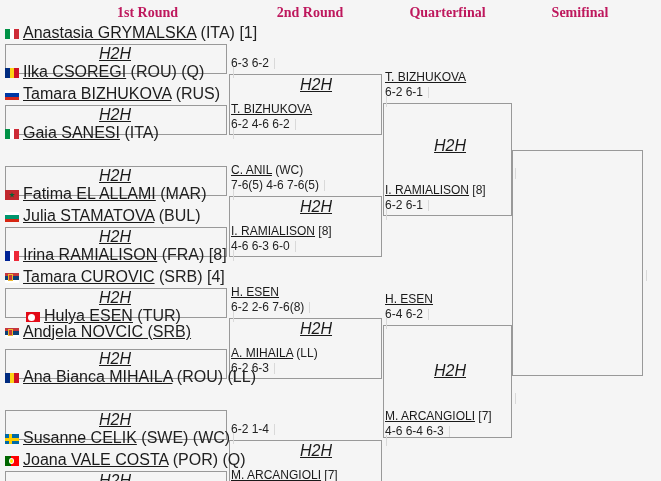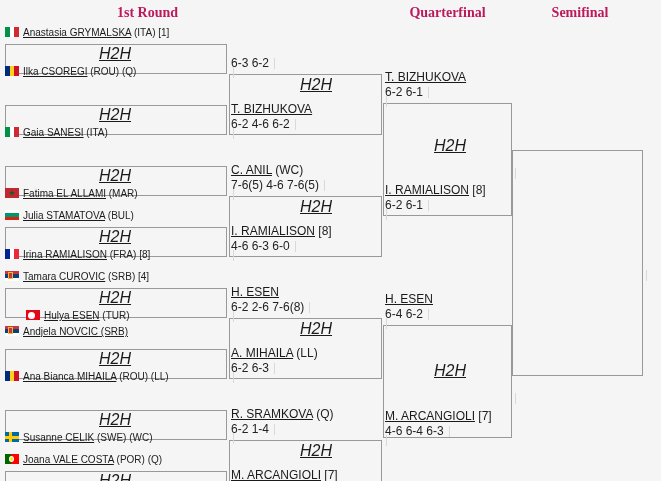--- a/index.html
+++ b/index.html
@@ -38,21 +38,21 @@
     border: 1px solid #999999;
     background: transparent;
     box-sizing: border-box;
   }
   
   .p1 {
     position: absolute;
     height: 16px;
     line-height: 16px;
     white-space: nowrap;
-    font-size: 10px;
+    font-size: 16px;
     color: #222222;
   }
   .flag {
     display: inline-block;
     width: 14px;
     height: 10px;
     vertical-align: -1px;
     margin-right: 4px;
     border: 0;
     position: relative;
@@ -175,20 +175,21 @@
     background: #ffe900;
     border: 1px solid #ffffff;
     box-sizing: border-box;
   }
 </style>
 </head>
 <body>
 
 <div id="bracket">
     <div class="col-head" style="left: 55px; width: 185px;">1st Round</div>
+    <div class="col-head" style="left: 240px; width: 140px;">2nd Round</div>
     <div class="col-head" style="left: 380px; width: 135px;">Quarterfinal</div>
     <div class="col-head" style="left: 515px; width: 130px;">Semifinal</div>
     <div class="box" style="left: 5px; top: 44px; width: 222px; height: 30px;"></div>
     <div class="box" style="left: 5px; top: 105px; width: 222px; height: 30px;"></div>
     <div class="box" style="left: 5px; top: 166px; width: 222px; height: 30px;"></div>
     <div class="box" style="left: 5px; top: 227px; width: 222px; height: 30px;"></div>
     <div class="box" style="left: 5px; top: 288px; width: 222px; height: 30px;"></div>
     <div class="box" style="left: 5px; top: 349px; width: 222px; height: 30px;"></div>
     <div class="box" style="left: 5px; top: 410px; width: 222px; height: 30px;"></div>
     <div class="box" style="left: 5px; top: 471px; width: 222px; height: 30px;"></div>
@@ -208,20 +209,21 @@
     <div class="stub" style="left: 233px; top: 433px; height: 11px;"></div>
     <div class="stub" style="left: 386px; top: 96px; height: 11px;"></div>
     <div class="stub" style="left: 386px; top: 209px; height: 11px;"></div>
     <div class="stub" style="left: 386px; top: 318px; height: 11px;"></div>
     <div class="stub" style="left: 386px; top: 435px; height: 11px;"></div>
     <div class="stub" style="left: 515px; top: 168px; height: 11px;"></div>
     <div class="stub" style="left: 515px; top: 393px; height: 11px;"></div>
     <div class="stub" style="left: 646px; top: 270px; height: 11px;"></div>
     <div class="p1" style="left: 5px; top: 25px;"><span class="flag f-ita"></span><span class="pname">Anastasia GRYMALSKA</span><span class="psuffix"> (ITA) [1]</span></div>
     <div class="p1" style="left: 5px; top: 64px;"><span class="flag f-rou"></span><span class="pname">Ilka CSOREGI</span><span class="psuffix"> (ROU) (Q)</span></div>
+    <div class="p1" style="left: 5px; top: 86px;"><span class="flag f-rus"></span><span class="pname">Tamara BIZHUKOVA</span><span class="psuffix"> (RUS)</span></div>
     <div class="p1" style="left: 5px; top: 125px;"><span class="flag f-ita"></span><span class="pname">Gaia SANESI</span><span class="psuffix"> (ITA)</span></div>
     <div class="p1" style="left: 5px; top: 186px;"><span class="flag f-mar"></span><span class="pname">Fatima EL ALLAMI</span><span class="psuffix"> (MAR)</span></div>
     <div class="p1" style="left: 5px; top: 208px;"><span class="flag f-bul"></span><span class="pname">Julia STAMATOVA</span><span class="psuffix"> (BUL)</span></div>
     <div class="p1" style="left: 5px; top: 247px;"><span class="flag f-fra"></span><span class="pname">Irina RAMIALISON</span><span class="psuffix"> (FRA) [8]</span></div>
     <div class="p1" style="left: 5px; top: 269px;"><span class="flag f-srb"></span><span class="pname">Tamara CUROVIC</span><span class="psuffix"> (SRB) [4]</span></div>
     <div class="p1" style="left: 5px; top: 308px; padding-left: 21px;"><span class="flag f-tur"></span><span class="pname">Hulya ESEN</span><span class="psuffix"> (TUR)</span></div>
     <div class="p1" style="left: 5px; top: 324px; text-decoration: underline;"><span class="flag f-srb"></span><span class="pname">Andjela NOVCIC</span><span class="psuffix"> (SRB)</span></div>
     <div class="p1" style="left: 5px; top: 369px;"><span class="flag f-rou"></span><span class="pname">Ana Bianca MIHAILA</span><span class="psuffix"> (ROU) (LL)</span></div>
     <div class="p1" style="left: 5px; top: 430px;"><span class="flag f-swe"></span><span class="pname">Susanne CELIK</span><span class="psuffix"> (SWE) (WC)</span></div>
     <div class="p1" style="left: 5px; top: 452px;"><span class="flag f-por"></span><span class="pname">Joana VALE COSTA</span><span class="psuffix"> (POR) (Q)</span></div>
@@ -243,21 +245,20 @@
     <div class="adv" style="left: 231px; top: 102px;"><span class="pname">T. BIZHUKOVA</span><span class="psuffix"></span></div>
     <div class="score" style="left: 231px; top: 117px;"><span>6-2 4-6 6-2</span><span class="caret"></span></div>
     <div class="adv" style="left: 231px; top: 163px;"><span class="pname">C. ANIL</span><span class="psuffix"> (WC)</span></div>
     <div class="score" style="left: 231px; top: 178px;"><span>7-6(5) 4-6 7-6(5)</span><span class="caret"></span></div>
     <div class="adv" style="left: 231px; top: 224px;"><span class="pname">I. RAMIALISON</span><span class="psuffix"> [8]</span></div>
     <div class="score" style="left: 231px; top: 239px;"><span>4-6 6-3 6-0</span><span class="caret"></span></div>
     <div class="adv" style="left: 231px; top: 285px;"><span class="pname">H. ESEN</span><span class="psuffix"></span></div>
     <div class="score" style="left: 231px; top: 300px;"><span>6-2 2-6 7-6(8)</span><span class="caret"></span></div>
     <div class="adv" style="left: 231px; top: 346px;"><span class="pname">A. MIHAILA</span><span class="psuffix"> (LL)</span></div>
     <div class="score" style="left: 231px; top: 361px;"><span>6-2 6-3</span><span class="caret"></span></div>
-    <div class="adv" style="left: 231px; top: 407px;"><span class="pname">R. SRAMKOVA</span><span class="psuffix"> (Q)</span></div>
     <div class="score" style="left: 231px; top: 422px;"><span>6-2 1-4</span><span class="caret"></span></div>
     <div class="adv" style="left: 231px; top: 468px;"><span class="pname">M. ARCANGIOLI</span><span class="psuffix"> [7]</span></div>
     <div class="adv" style="left: 385px; top: 70px;"><span class="pname">T. BIZHUKOVA</span><span class="psuffix"></span></div>
     <div class="score" style="left: 385px; top: 85px;"><span>6-2 6-1</span><span class="caret"></span></div>
     <div class="adv" style="left: 385px; top: 183px;"><span class="pname">I. RAMIALISON</span><span class="psuffix"> [8]</span></div>
     <div class="score" style="left: 385px; top: 198px;"><span>6-2 6-1</span><span class="caret"></span></div>
     <div class="adv" style="left: 385px; top: 292px;"><span class="pname">H. ESEN</span><span class="psuffix"></span></div>
     <div class="score" style="left: 385px; top: 307px;"><span>6-4 6-2</span><span class="caret"></span></div>
     <div class="adv" style="left: 385px; top: 409px;"><span class="pname">M. ARCANGIOLI</span><span class="psuffix"> [7]</span></div>
     <div class="score" style="left: 385px; top: 424px;"><span>4-6 6-4 6-3</span><span class="caret"></span></div>

